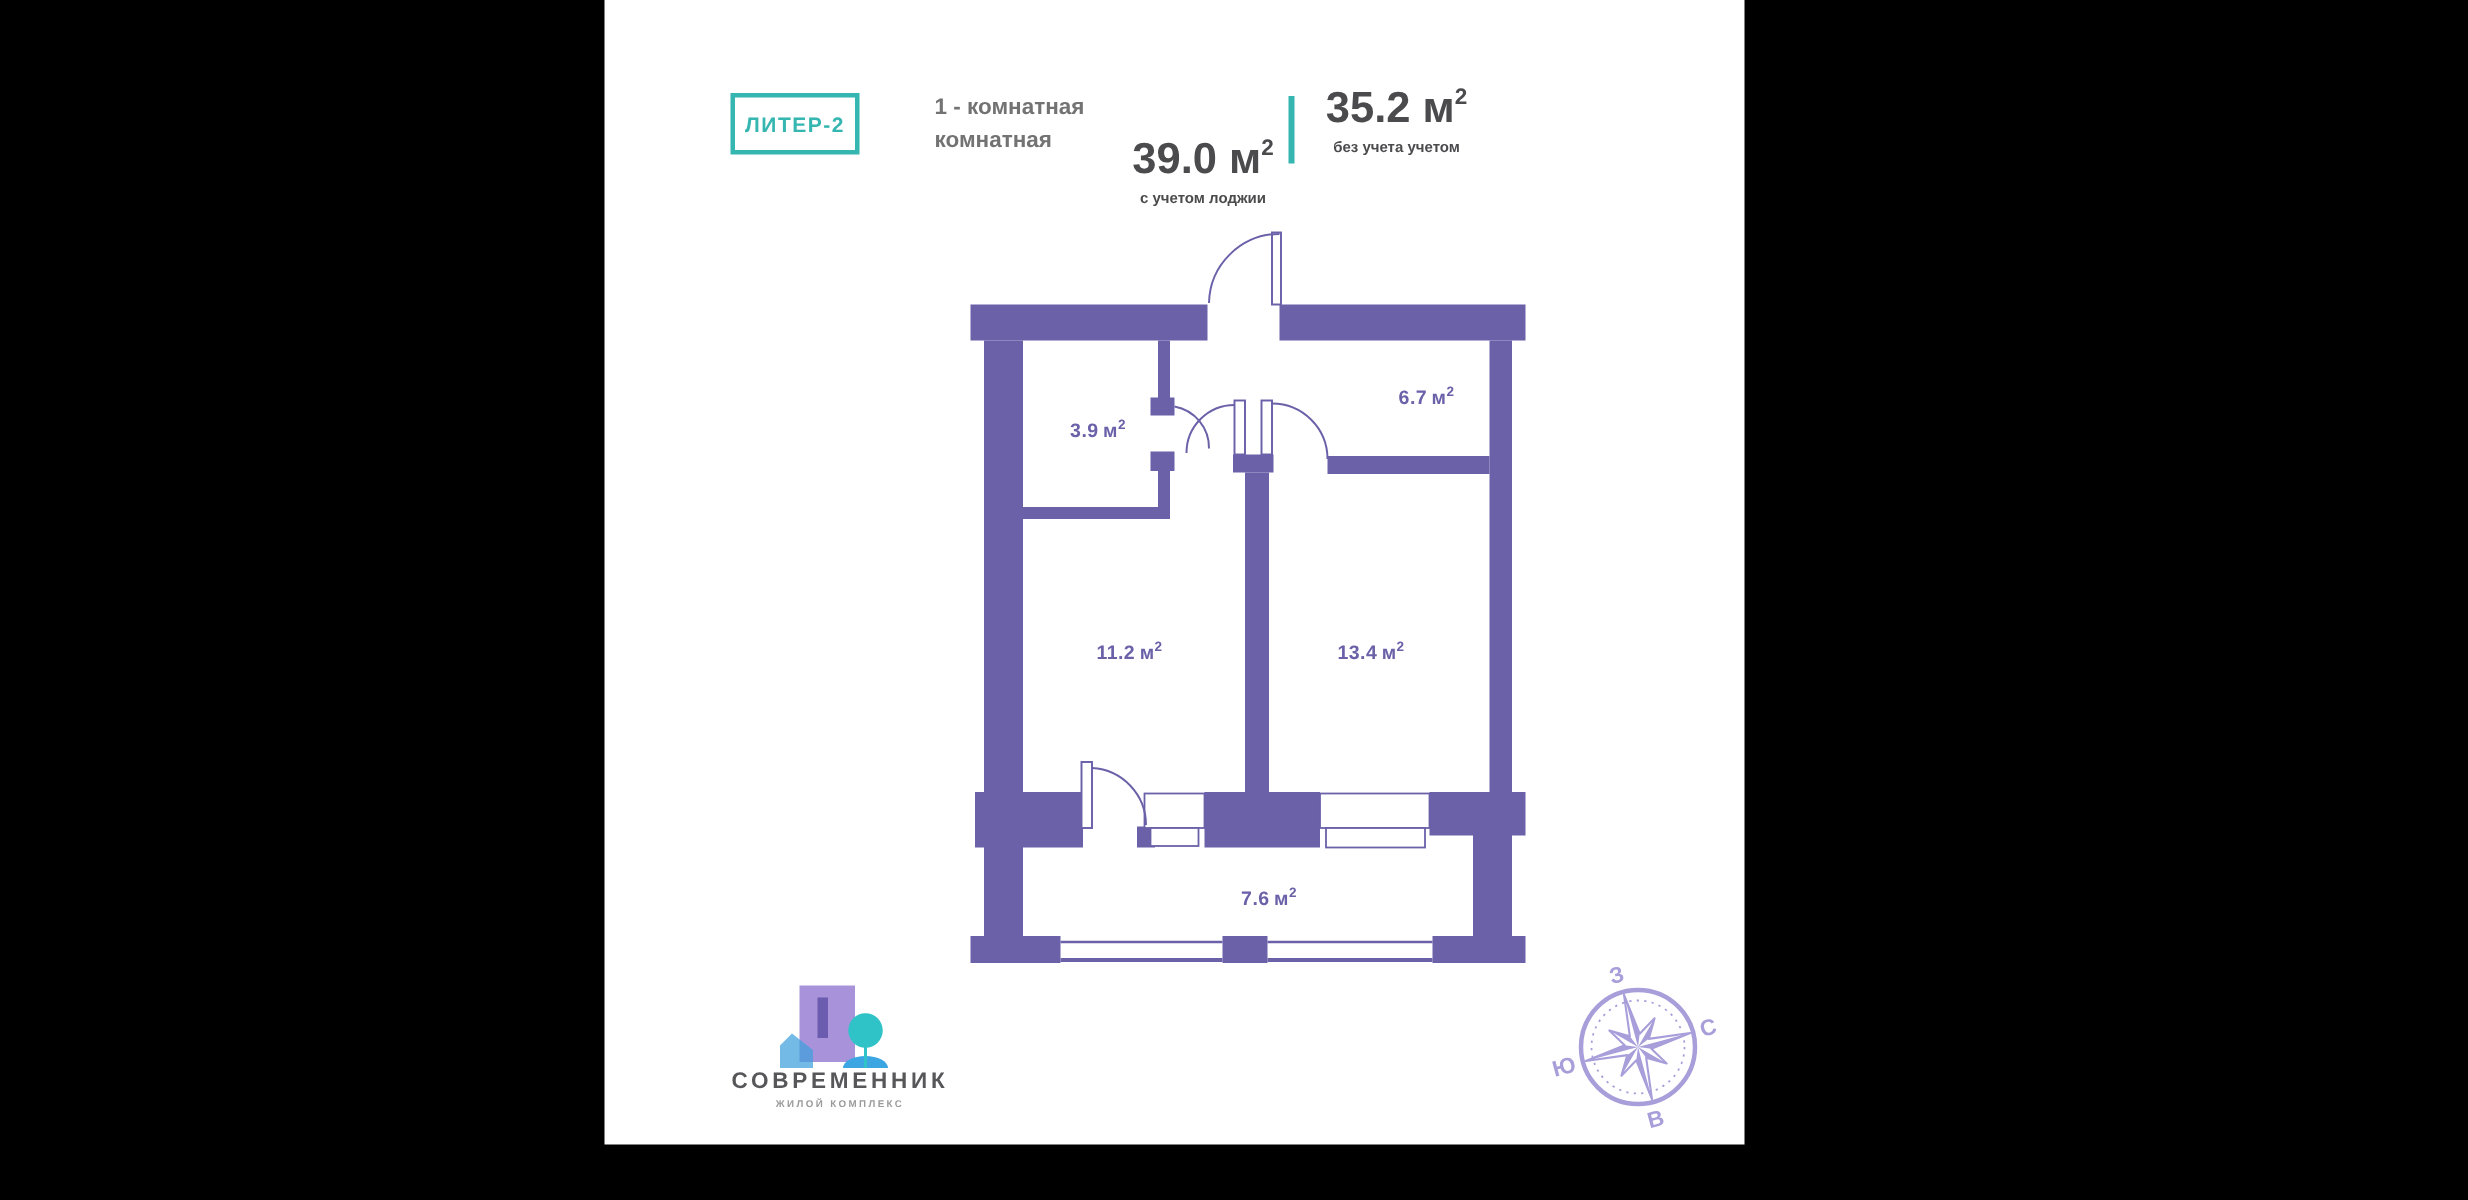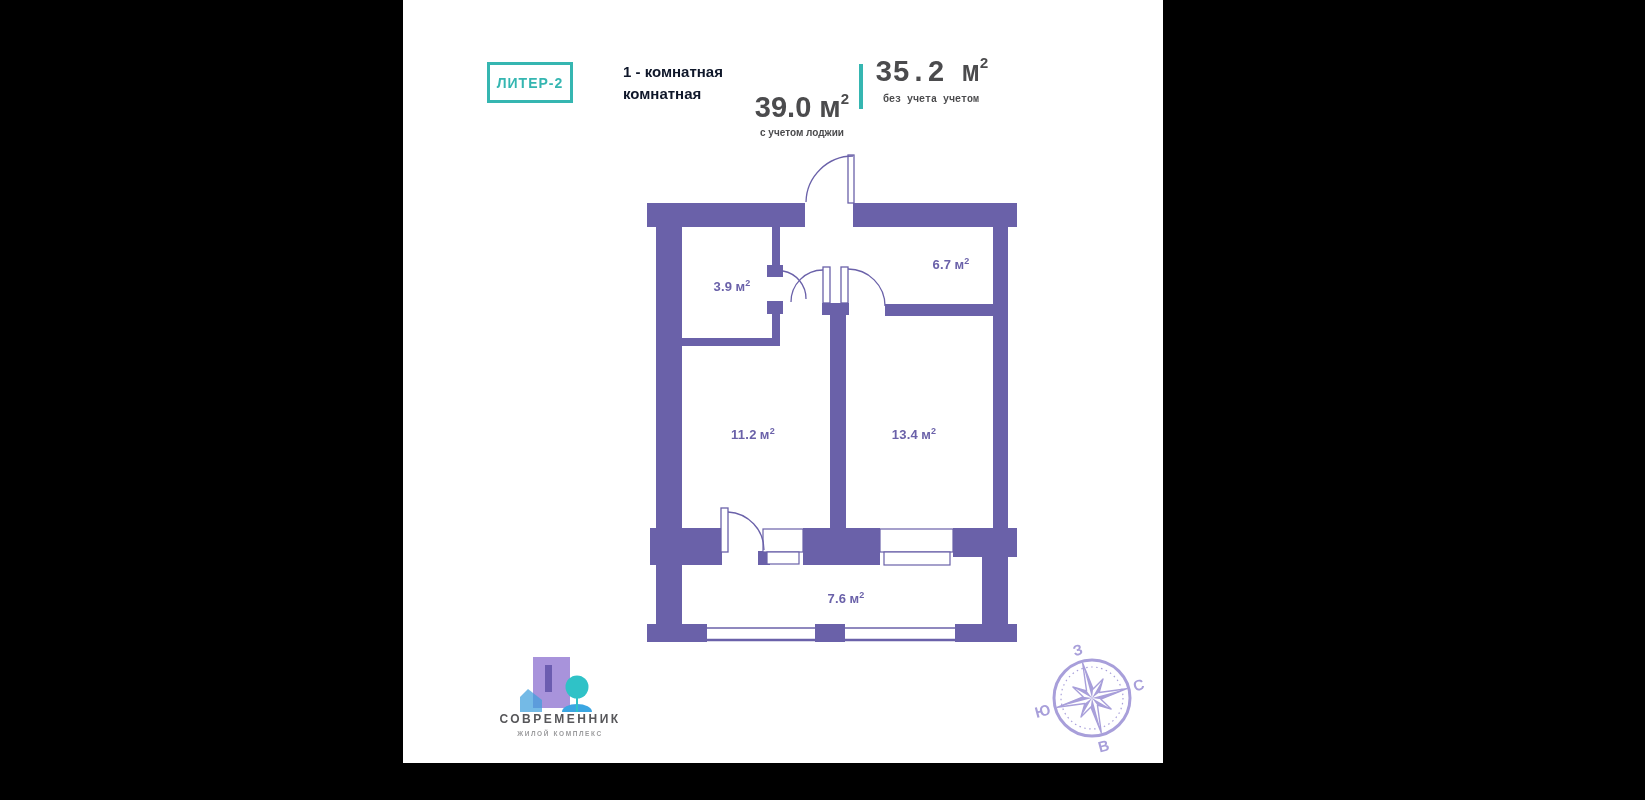--- a/index.html
+++ b/index.html
@@ -5,38 +5,38 @@
 <style>
   html,body{margin:0;padding:0;background:#000;}
   .stage{position:relative;width:1645px;height:800px;background:#000;overflow:hidden;
          font-family:"Liberation Sans","DejaVu Sans",sans-serif;}
   .content{position:absolute;left:403px;top:0;width:760px;height:763px;background:#fff;}
 
   
   .badge{position:absolute;left:84px;top:62px;width:86px;height:41px;border:3px solid #35b6b1;
          box-sizing:border-box;display:flex;align-items:center;justify-content:center;
          color:#35b6b1;font-size:14px;font-weight:bold;letter-spacing:1px;}
-  .apt-title{position:absolute;left:220px;top:61px;color:#0f172a;font-size:15px;line-height:22px;
+  .apt-title{position:absolute;left:220px;top:61px;color:#737373;font-size:15px;line-height:22px;
          font-weight:bold;}
   .area-block{position:absolute;top:50px;width:112px;text-align:center;color:#4b4b4d;}
   .area-block .num{font-size:29px;font-weight:bold;line-height:34px;white-space:nowrap;}
   .area-block .num sup{font-size:15px;position:relative;top:-2px;}
   .area-block .cap{font-size:10px;font-weight:bold;margin-top:3px;white-space:nowrap;}
-  .ab1{left:343px;margin-top:34px;} .ab2{left:472px;font-family:Liberation Mono, monospace;}
+  .ab1{left:343px;margin-top:34px;} .ab2{left:472px;}
   .vdivider{position:absolute;left:456px;top:64px;width:4px;height:45px;background:#35b6b1;}
 
   
   .plan{position:absolute;left:237px;top:148px;width:380px;height:504px;}
   .plan text{font-family:"Liberation Sans","DejaVu Sans",sans-serif;font-weight:bold;
              fill:#6a61a9;font-size:13px;letter-spacing:0.3px;}
 
   
   .logo-art{position:absolute;left:97px;top:640px;width:120px;height:74px;}
   .logo-text{position:absolute;left:72px;top:712px;width:170px;text-align:center;}
-  .logo-title{color:#57575a;font-size:12px;font-weight:bold;letter-spacing:2.5px;white-space:nowrap;}
+  .logo-title{color:#57575a;font-size:15px;font-weight:bold;letter-spacing:2.5px;white-space:nowrap;}
   .logo-sub{color:#9b9b9d;font-size:6.5px;font-weight:bold;letter-spacing:1.6px;margin-top:4px;}
 
   
   .compass{position:absolute;left:624px;top:633px;width:130px;height:130px;}
   .compass text{font-family:"Liberation Sans","DejaVu Sans",sans-serif;font-weight:bold;
                 fill:#a89fda;font-size:15px;text-anchor:middle;}
 </style>
 </head>
 <body>
 

